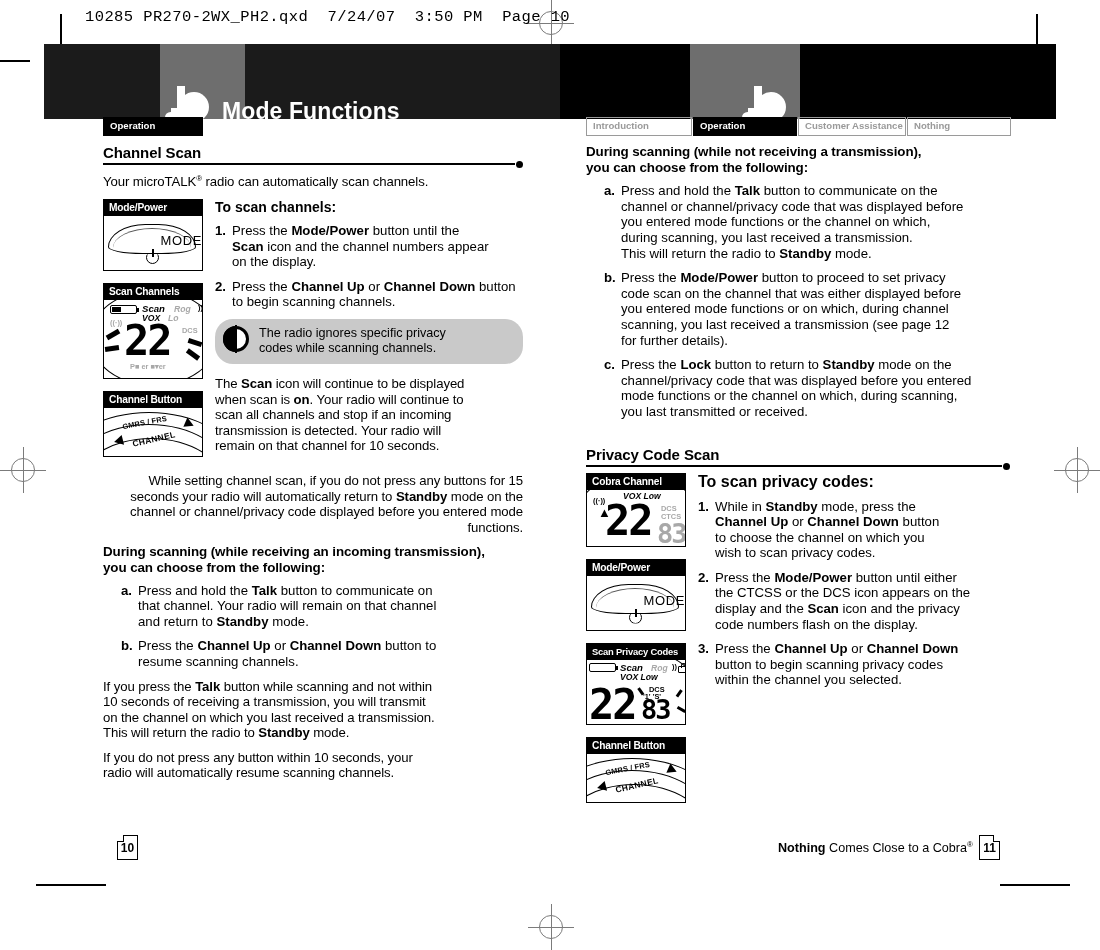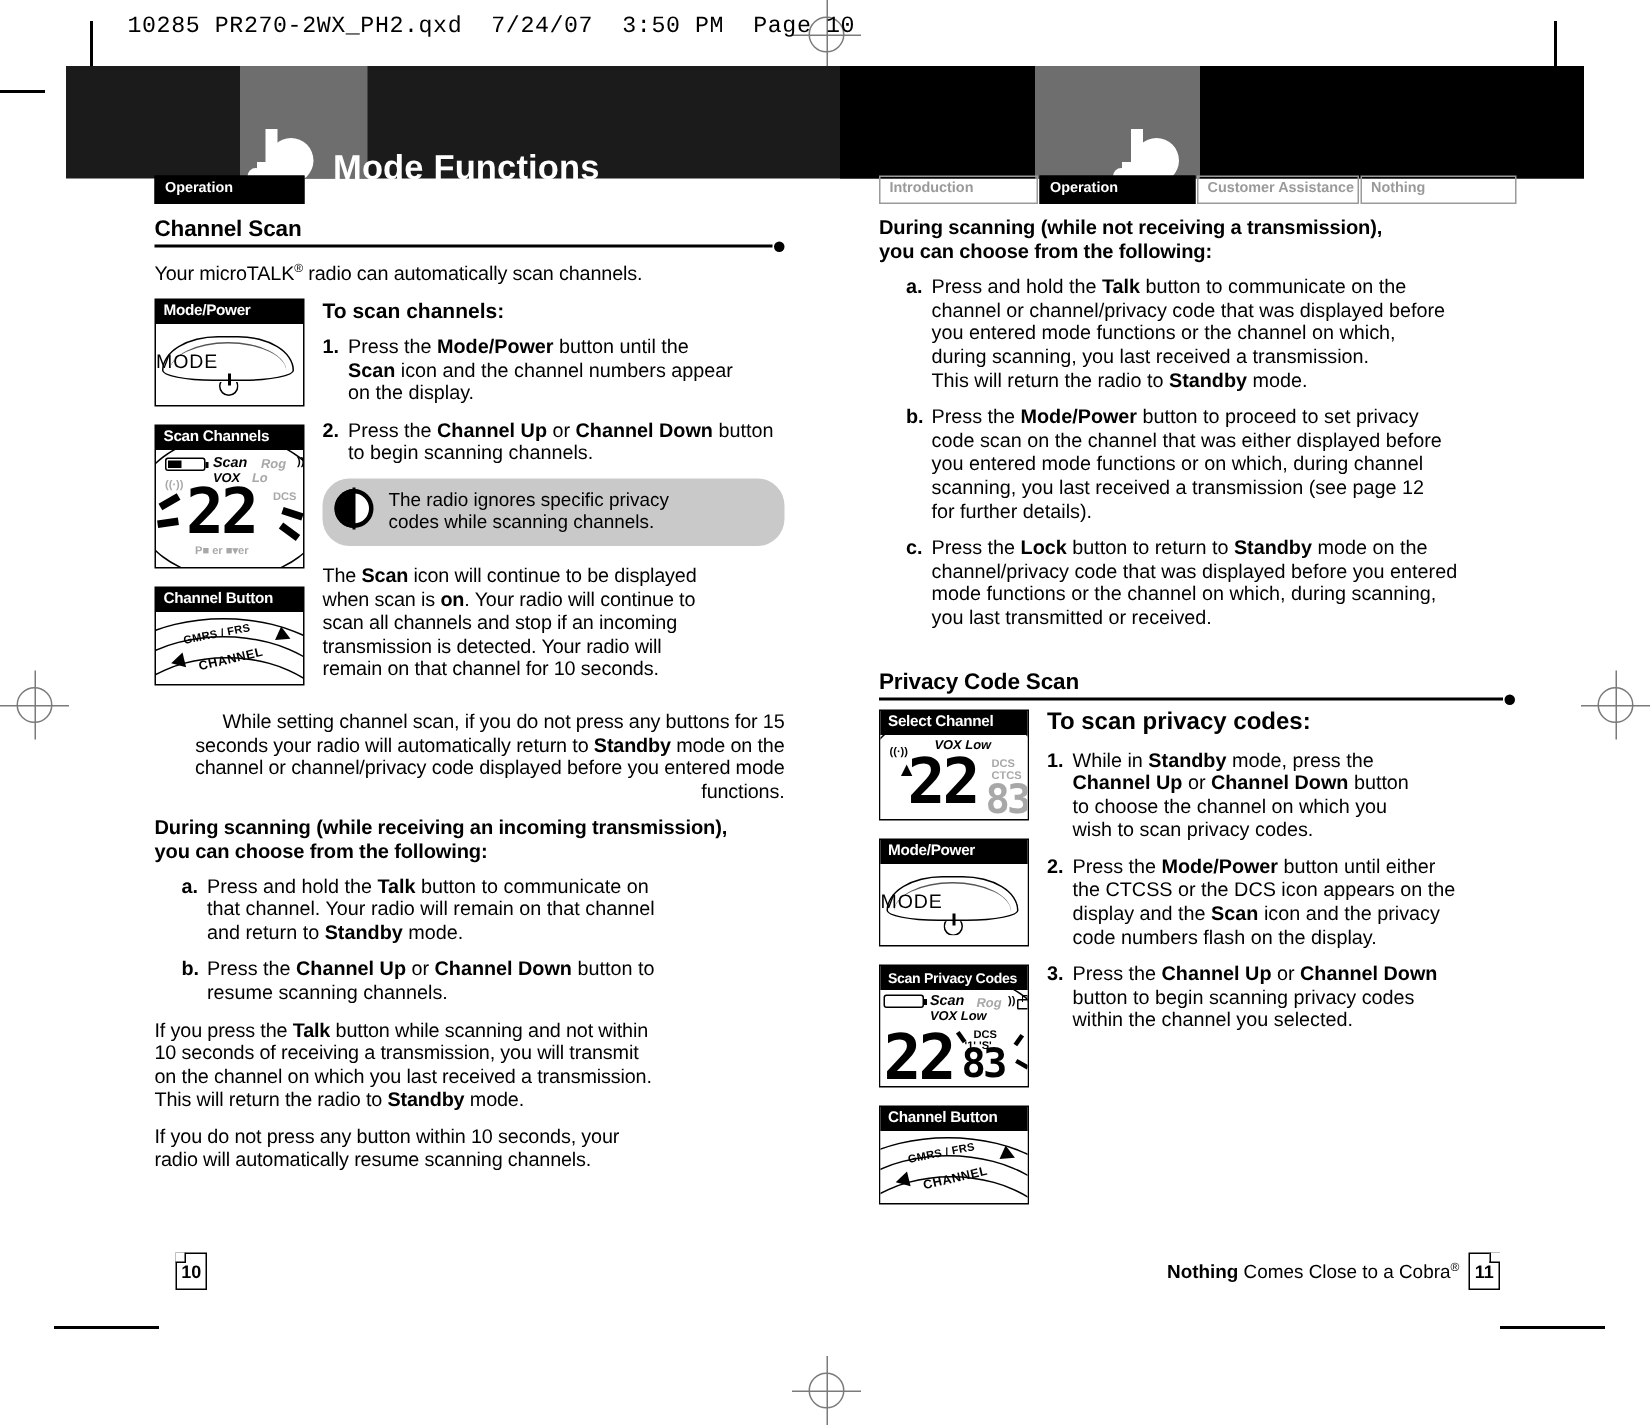--- a/index.html
+++ b/index.html
@@ -108,21 +108,21 @@
   .art-mode .arc {
     position:absolute; left:4px; top:8px; width:88px; height:30px;
     border:1.6px solid #000;
     border-radius:50% 50% 46% 46% / 90% 90% 28% 28%;
   }
   .art-mode .arc2 {
     position:absolute; left:9px; top:12px; width:78px; height:22px;
     border-top:1px solid #555; border-radius:50%/90% 90% 0 0; border-left:none; border-right:none; border-bottom:none;
   }
   .art-mode .lbl {
-    position:absolute; left:0; right:0; top:17px; text-align:left;
+    position:absolute; left:0; right:0; top:17px; text-align:right;
     font-size:13px; font-family:"Liberation Sans", sans-serif; letter-spacing:.6px;
   }
   .art-mode .pwr {
     position:absolute; left:50%; margin-left:-7px; top:35px;
     width:13px; height:13px; border:1.8px solid #000; border-radius:50%;
     clip-path: polygon(0 28%,100% 28%,100% 100%,0 100%);
   }
   .art-mode .pwrbar {
     position:absolute; left:50%; margin-left:-1px; top:33px; width:2.2px; height:8px; background:#000;
   }
@@ -411,21 +411,21 @@
     <span class="t">Privacy Code Scan</span>
     <div class="rule"></div>
     <div class="bullet"></div>
   </div>
 
 
   <div class="media-row" style="margin-top:6px;">
     <div class="media-col">
 
       <div class="figure">
-        <div class="cap">Select Channel</div>
+        <div class="cap">Cobra Channel</div>
         <div class="art art-lcd" style="height:56px;">
           <div class="lcd-ring" style="top:-18px;height:104px;"></div>
           <div class="lcd-small" style="left:36px;top:1px;">VOX Low</div>
           <div class="lcd-tiny lcd-gray" style="left:74px;top:14px;">DCS</div>
           <div class="lcd-tiny lcd-gray" style="left:74px;top:22px;">CTCS</div>
           <div class="lcd-tiny" style="left:6px;top:6px;">((·))</div>
           <div class="lcd-tiny" style="left:11px;top:15px;font-size:13px;">▲</div>
           <div class="lcd-digits seg-big" style="left:18px;top:10px;">22</div>
           <div class="lcd-digits seg-med lcd-gray" style="left:70px;top:30px;">83</div>
         </div>

